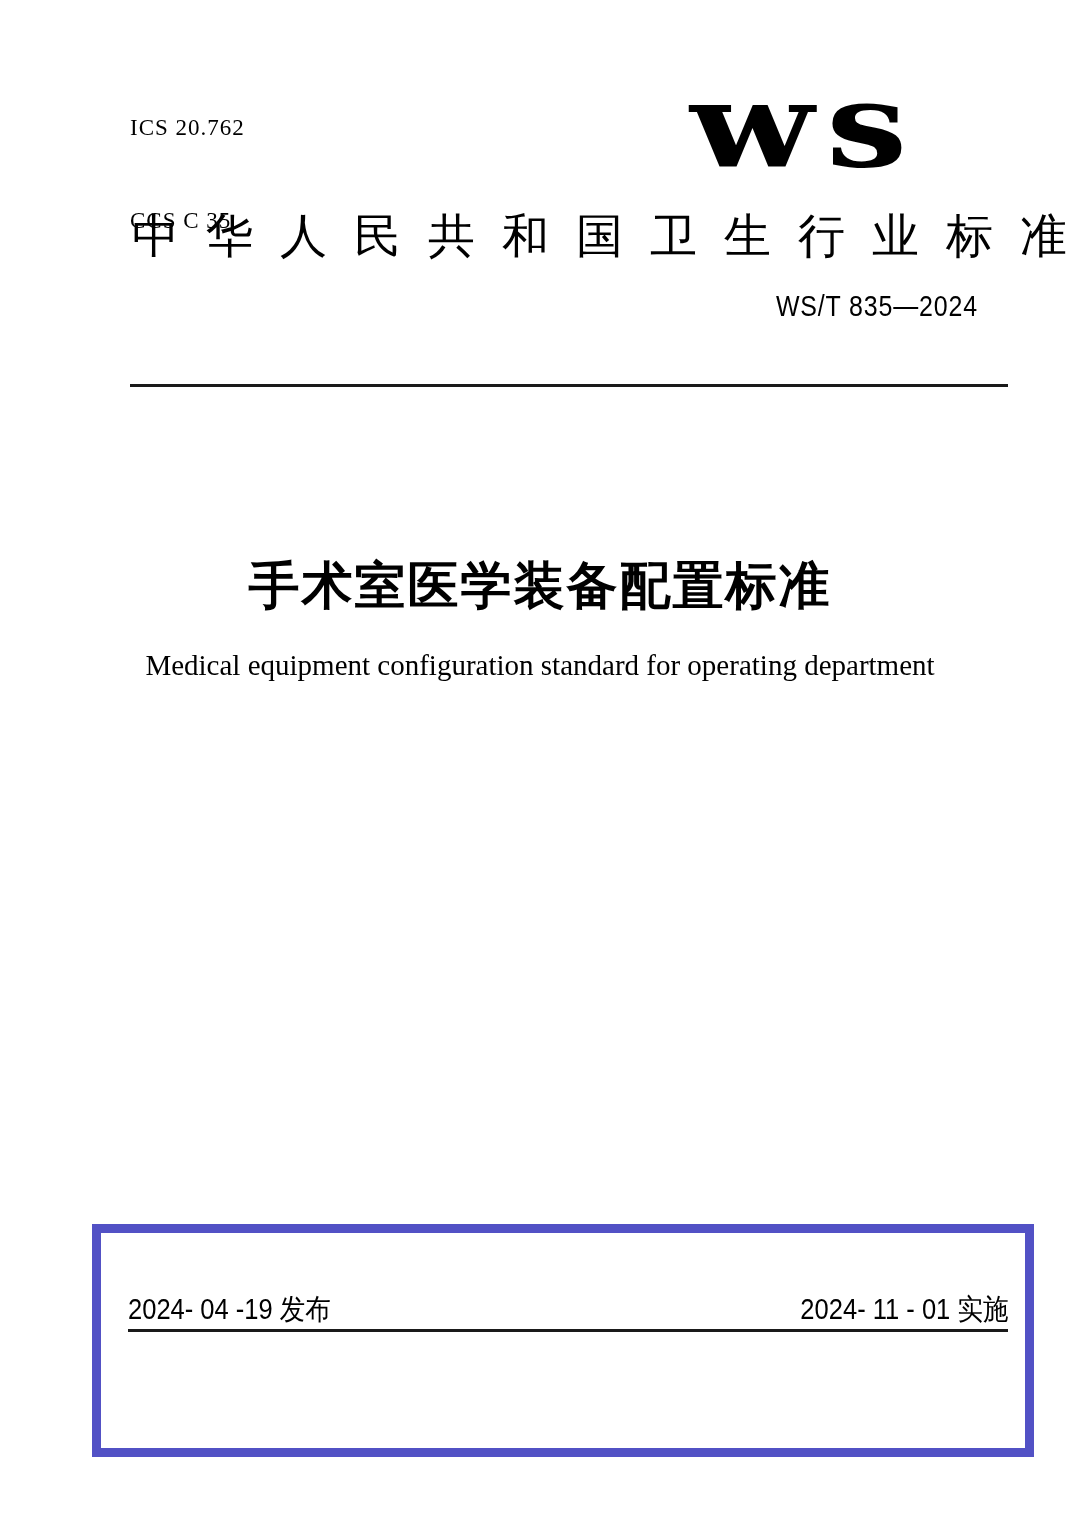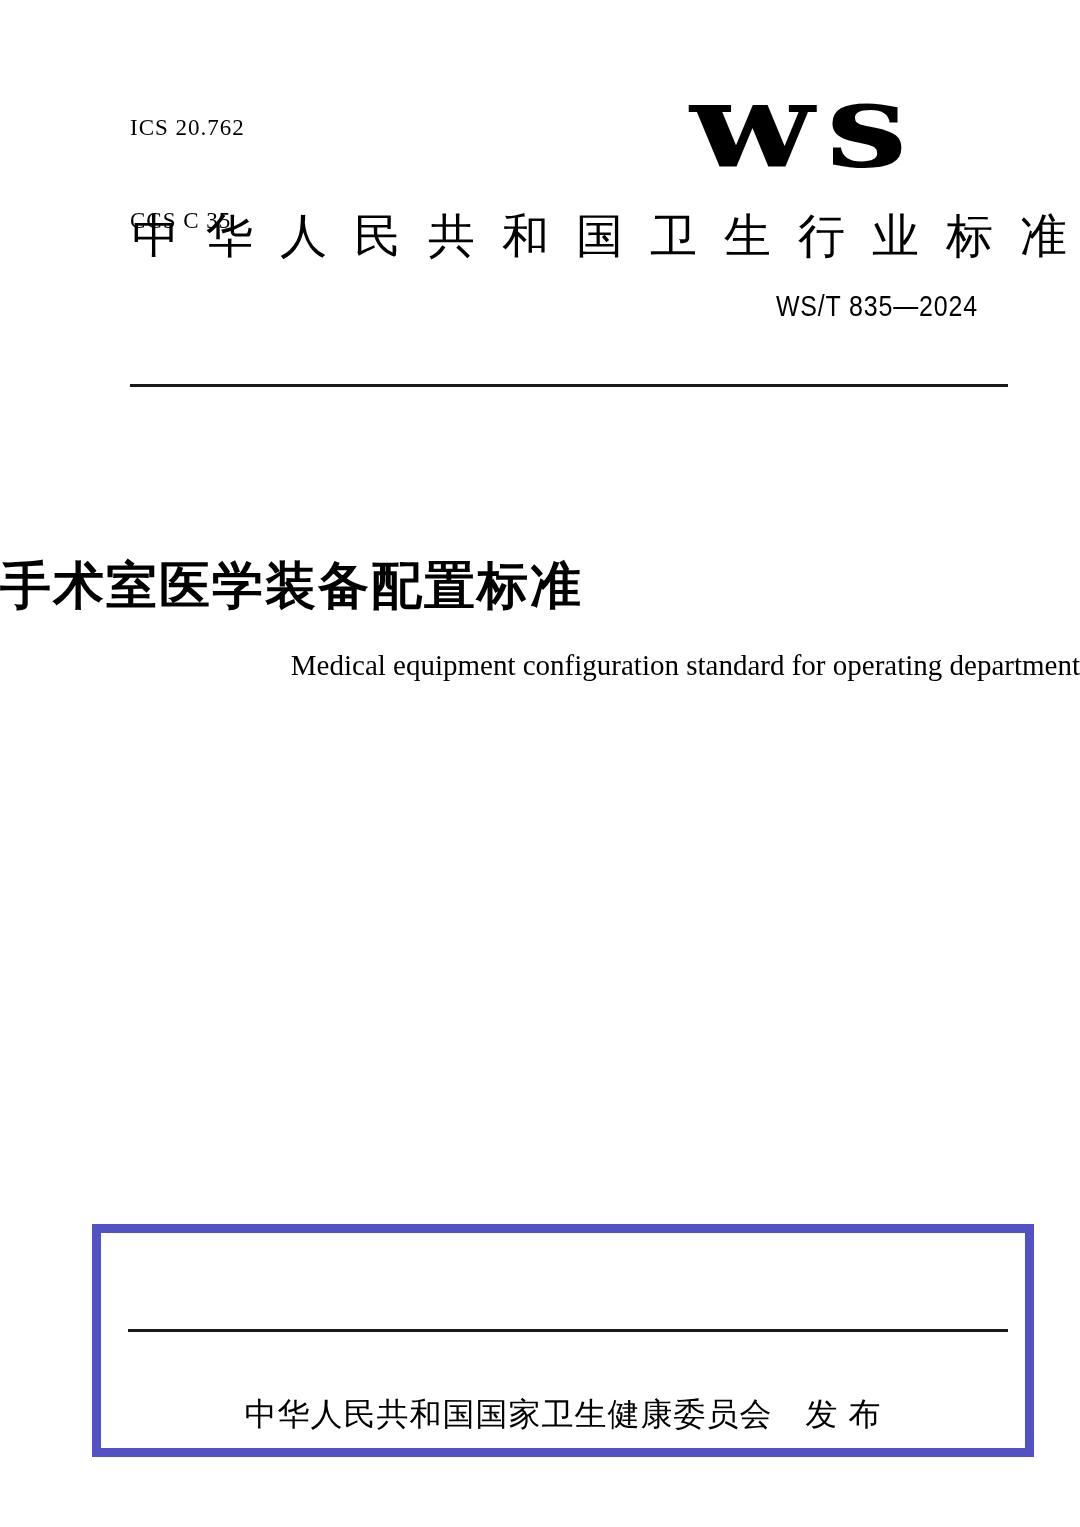--- a/index.html
+++ b/index.html
@@ -55,29 +55,29 @@
   }
 
   .top-rule {
     position: absolute; left: 130px; top: 384px;
     width: 878px; height: 3px;
     background: #1a1a1a;
   }
 
   .doc-title-zh {
     position: absolute; left: 0; top: 552px; width: 100%;
-    text-align: left;
+    text-align: center;
     font-size: 51px; font-weight: bold;
     letter-spacing: 2px;
     font-family: "Liberation Sans", sans-serif;
   }
 
   .doc-title-en {
     position: absolute; left: 0; top: 649px; width: 100%;
-    text-align: right;
+    text-align: center;
     font-family: "Liberation Serif", serif;
     font-size: 29px;
   }
 
   
   .footer-box {
     position: absolute;
     left: 92px; top: 1224px;
     width: 942px; height: 233px;
     border: 9px solid #5251c5;
@@ -122,16 +122,19 @@
 <div class="standard-code">WS/T 835—2024</div>
 
 <div class="top-rule"></div>
 
 <div class="doc-title-zh">手术室医学装备配置标准</div>
 
 <div class="doc-title-en">Medical equipment configuration standard for operating department</div>
 
 <div class="footer-box">
   <div class="footer-inner">
+    <div class="date-row">
+      <span class="date-left">2024- 04 -19 发布</span>
+      <span class="date-right">2024- 11 - 01 实施</span>
+    </div>
     <div class="date-underline"></div>
-    <div class="publisher-row">中华人民共和国国家卫生健康委员会　发 布</div>
   </div>
 </div>
 
 </body></html>

